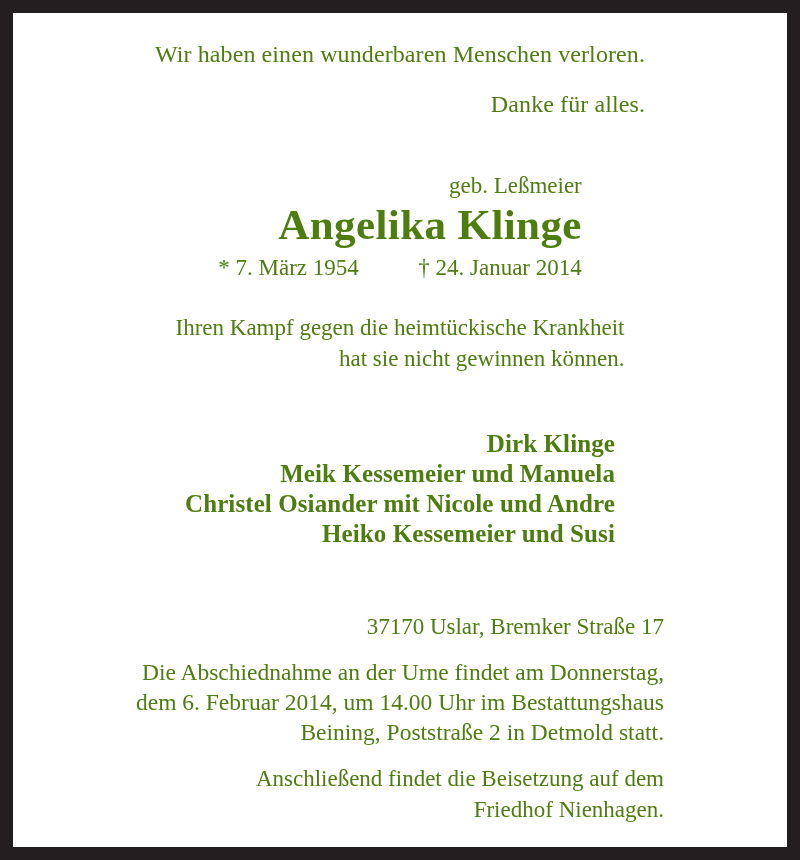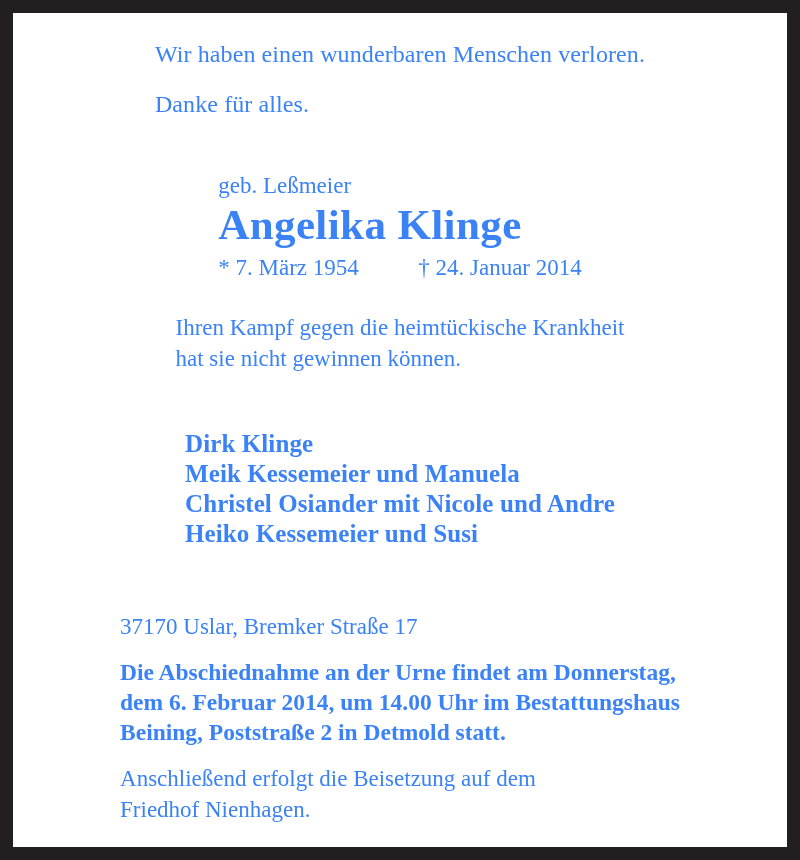--- a/index.html
+++ b/index.html
@@ -31,23 +31,23 @@
     border: 2px solid #ffffff;
     display: flex;
     flex-direction: column;
     align-items: center;
     text-align: center;
   }
 
   .line {
     display: block;
     width: 100%;
-    text-align: left;
+    text-align: right;
     white-space: nowrap;
-    color: #3b82f6;
+    color: #4d7c0f;
   }
 
   
   .intro-block {
     margin-top: 24px;
   }
   .intro-line {
     font-size: 24px;
     line-height: 30px;
     letter-spacing: 0.1px;
@@ -105,21 +105,20 @@
   .details-block {
     margin-top: 63px;
   }
   .address-line {
     font-size: 23px;
     line-height: 30px;
     font-family: Liberation Serif, serif;
   }
   .service-block {
     margin-top: 15px;
-    font-weight: bold;
   }
   .service-line {
     font-size: 23.5px;
     line-height: 30px;
   }
   .burial-block {
     margin-top: 16px;
   }
   .burial-line {
     font-size: 23px;
@@ -162,19 +161,19 @@
     <div class="details-block">
       <span class="line address-line">37170 Uslar, Bremker Straße 17</span>
 
       <div class="service-block">
         <span class="line service-line">Die Abschiednahme an der Urne findet am Donnerstag,</span>
         <span class="line service-line">dem 6. Februar 2014, um 14.00 Uhr im Bestattungshaus</span>
         <span class="line service-line">Beining, Poststraße 2 in Detmold statt.</span>
       </div>
 
       <div class="burial-block">
-        <span class="line burial-line">Anschließend erfolgt die Beisetzung auf dem</span>
+        <span class="line burial-line">Anschließend findet die Beisetzung auf dem</span>
         <span class="line burial-line">Friedhof Nienhagen.</span>
       </div>
     </div>
 
   </div>
 </div>
 
 </body></html>

